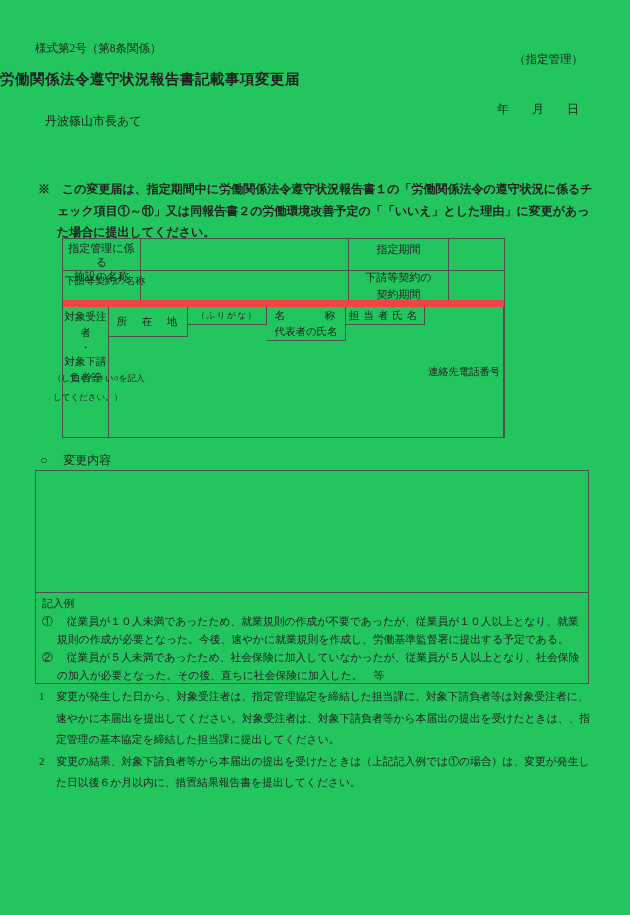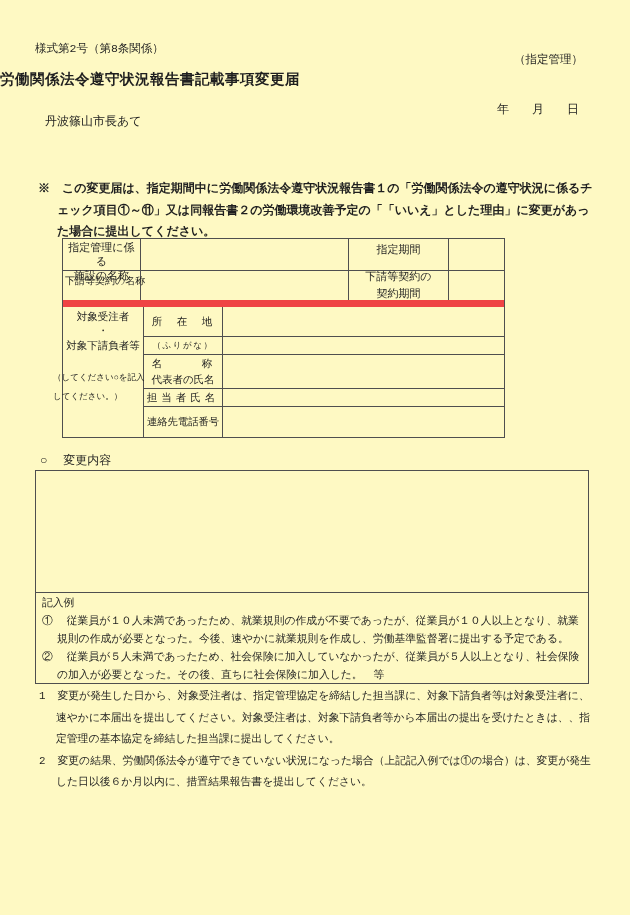--- a/index.html
+++ b/index.html
@@ -1,22 +1,22 @@
 <!DOCTYPE html>
 <html lang="ja"><head>
 <meta charset="utf-8">
 <style>
   * { margin:0; padding:0; box-sizing:border-box; }
   html,body { background:#e8e8e8; }
   .page {
     position:relative;
     width:630px; height:915px;
     margin:0 auto;
-    background:#fef9c3;
-    font-family:Liberation Mono, monospace;
+    background:#22c55e;
+    font-family:Liberation Serif, serif;
     color:#1f1f1f;
     overflow:hidden;
   }
   .abs { position:absolute; }
 
   .form-no   { left:35px; top:41px;  font-size:11.5px; }
   .corner    { right:47px; top:52px; font-size:11.5px; }
   .doc-title { left:0; right:0; top:70px; text-align:left;
                font-size:14.5px; font-weight:bold; letter-spacing:.5px; }
   .dateline  { right:51px; top:101px; font-size:12px; }
@@ -47,21 +47,21 @@
 
   .blockB { display:flex; height:130px; }
   .bc-party { width:81px; border-right:1px solid #4f4f4f; position:relative;
               text-align:center; font-size:10.5px; padding-top:2px; }
   .party-l1 { line-height:16px; }
   .party-l2 { line-height:13px; }
   .party-l3 { line-height:16px; }
   .party-note { position:absolute; left:-10px; top:62px; width:102px;
                 font-size:8.5px; line-height:19px; text-align:left;
                 white-space:nowrap; }
-  .bc-rows { flex:1; display:flex; flex-direction:column; }
+  .bc-rows { flex:1; display:flex; flex-direction:row; }
   .b-row { display:flex; border-bottom:1px solid #4f4f4f; }
   .b-row:last-child { border-bottom:none; flex:1; }
   .b-lbl { width:79px; border-right:1px solid #4f4f4f;
            display:flex; flex-direction:column; align-items:center;
            justify-content:center; font-size:10.5px; text-align:center; }
   .b-val { flex:1; }
   .h30 { height:30px; } .h18 { height:18px; } .h34 { height:34px; }
   .ls2 { letter-spacing:2px; }
   .ls4 { letter-spacing:4px; }
   .furi { font-size:8.5px; letter-spacing:1.5px; }
@@ -179,17 +179,17 @@
         <span class="mk">②</span><span>従業員が５人未満であったため、社会保険に加入していなかったが、従業員が５人以上となり、社会保険の加入が必要となった。その後、直ちに社会保険に加入した。　等</span>
       </div>
     </div>
   </div>
 
   <div class="abs notes">
     <div class="note">
       <span class="no">1</span><span>変更が発生した日から、対象受注者は、指定管理協定を締結した担当課に、対象下請負者等は対象受注者に、速やかに本届出を提出してください。対象受注者は、対象下請負者等から本届出の提出を受けたときは、、指定管理の基本協定を締結した担当課に提出してください。</span>
     </div>
     <div class="note">
-      <span class="no">2</span><span>変更の結果、労働関係法令が遵守できていない状況になった場合（上記記入例では①の場合）は、変更が発生した日以後６か月以内に、措置結果報告書を提出してください。</span>
+      <span class="no">2</span><span>変更の結果、対象下請負者等から本届出の提出を受けたときは（上記記入例では①の場合）は、変更が発生した日以後６か月以内に、措置結果報告書を提出してください。</span>
     </div>
   </div>
 
 </div>
 
 </body></html>

